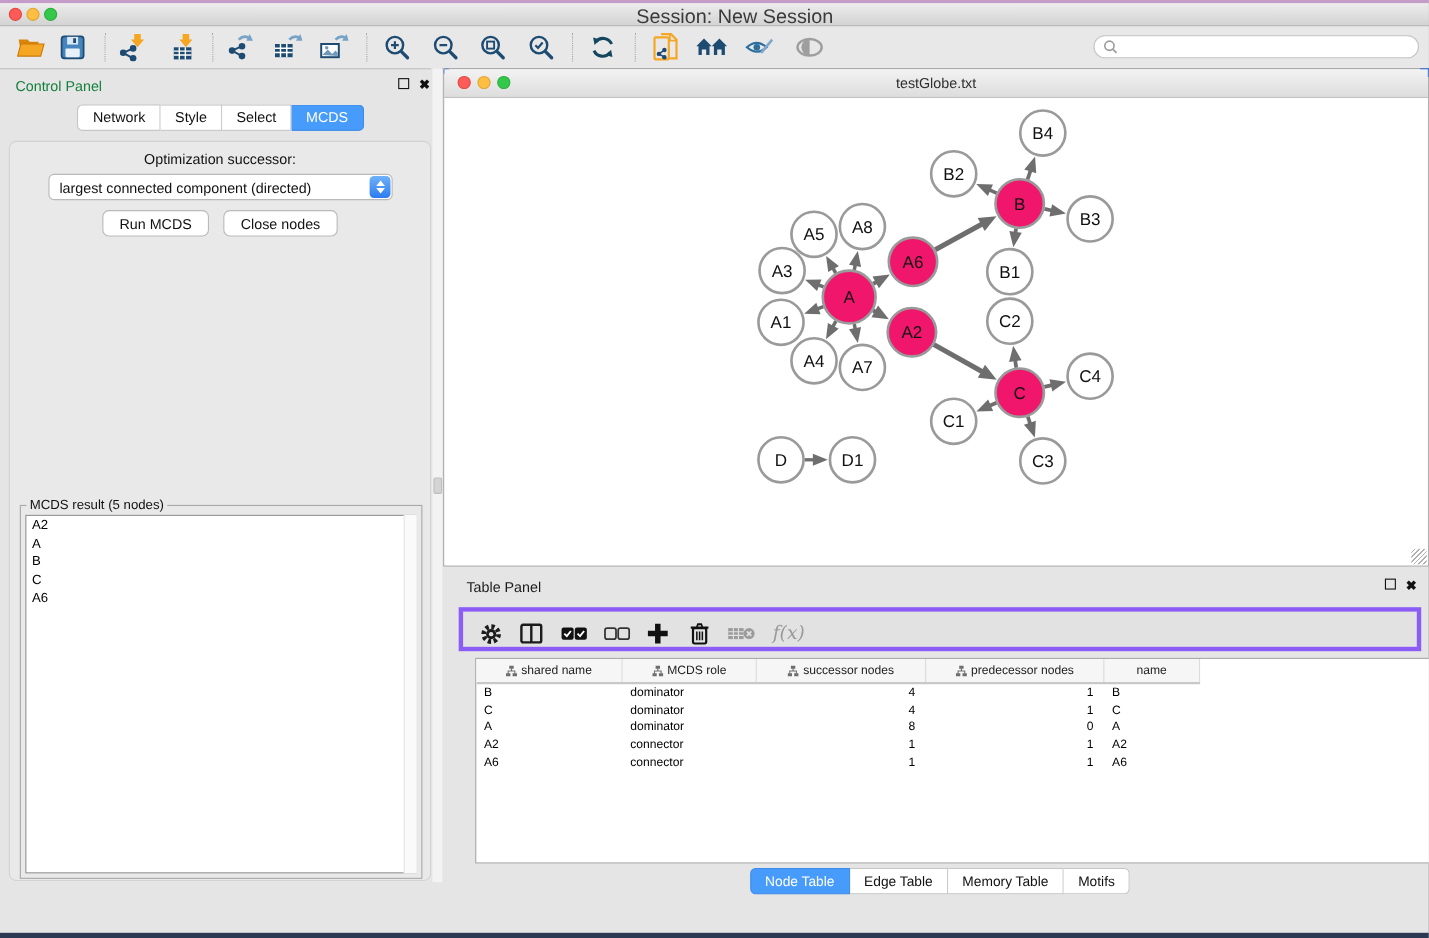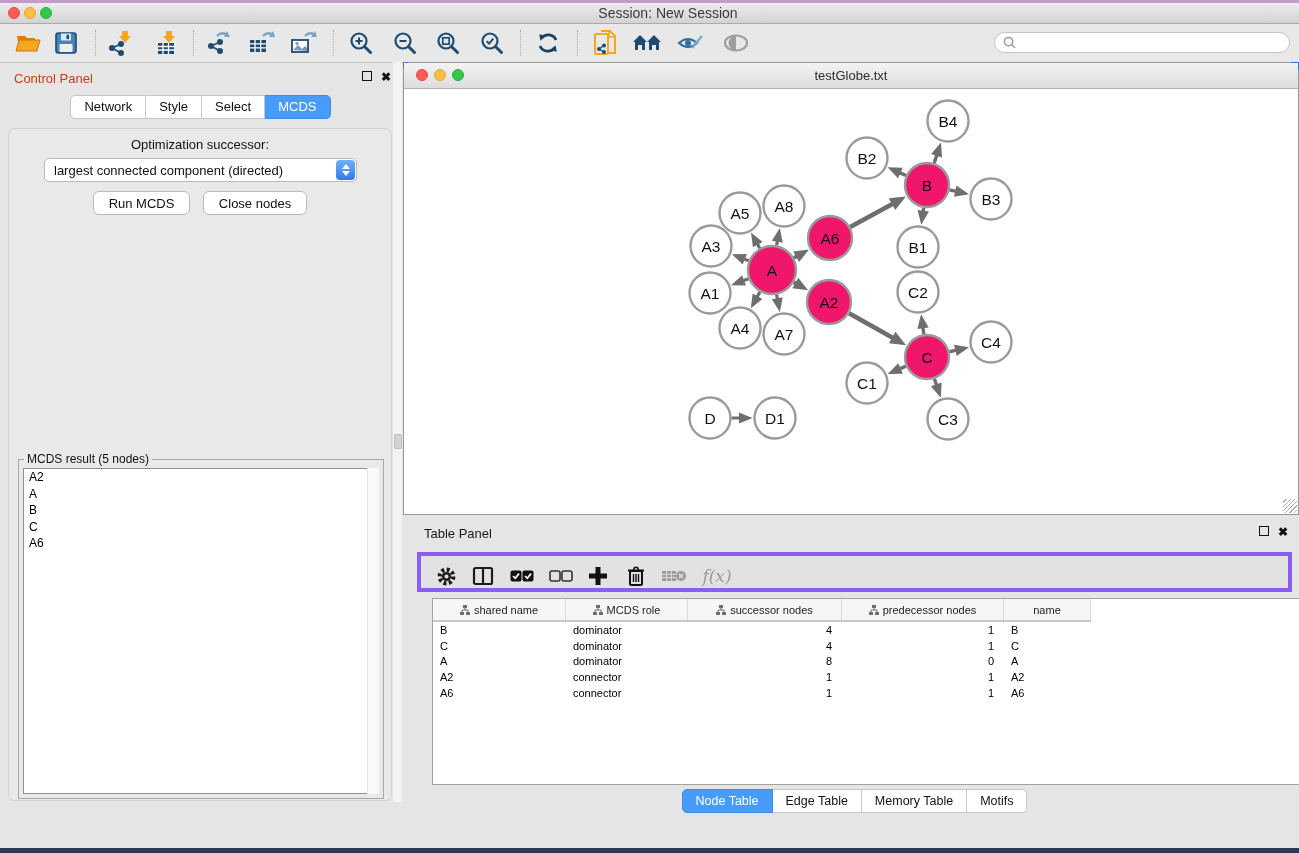--- a/index.html
+++ b/index.html
@@ -2,37 +2,37 @@
 <html><head>
 <meta charset="utf-8">
 <style>
   html,body{margin:0;padding:0;background:#555;}
   .screen{position:relative;width:1299px;height:853px;background:#E5E5E5;overflow:hidden;
           font-family:"Liberation Sans",sans-serif;color:#222;}
   
   .desktop-strip{position:absolute;left:0;top:0;width:100%;height:3px;background:#C49BC9;}
   .titlebar{position:absolute;left:0;top:3px;width:100%;height:20px;
             background:linear-gradient(#ECECEC,#D3D3D3);border-bottom:1px solid #ABABAB;}
-  .titlebar .title{position:absolute;left:0;right:0;top:2px;text-align:center;font-size:14px;color:#3A3A3A;padding-left:37px;}
+  .titlebar .title{position:absolute;left:0;right:0;top:2px;text-align:center;font-size:18px;color:#3A3A3A;padding-left:37px;}
   .tl{position:absolute;top:4px;width:12px;height:12px;border-radius:50%;box-sizing:border-box;}
   .tl.red{background:#FC5B57;border:1px solid #E2463F;}
   .tl.yellow{background:#FDBE41;border:1px solid #E0A631;}
   .tl.green{background:#34C84A;border:1px solid #2BAC3E;}
   
   .toolbar{position:absolute;left:0;top:24px;width:100%;height:38px;background:#E8E8E8;
            border-bottom:1px solid #BFBFBF;}
   .tbi{position:absolute;top:4px;width:32px;height:30px;display:flex;align-items:center;justify-content:center;cursor:pointer;}
   .tsep{position:absolute;top:6px;height:26px;border-left:1px dotted #A7A7A7;width:0;}
   .searchbox{position:absolute;right:9px;top:8px;width:296px;height:21px;background:#fff;
              border:1px solid #C3C3C3;border-radius:11px;display:flex;align-items:center;padding-left:8px;box-sizing:border-box;}
   .searchbox input{border:none;outline:none;flex:1;font-size:12px;font-family:"Liberation Sans",sans-serif;background:transparent;margin-left:4px;}
   
   .control-panel{position:absolute;left:0;top:62px;width:401px;height:748px;}
   .cp-header{position:absolute;left:0;top:0;width:100%;height:32px;}
-  .cp-header .cp-title{position:absolute;left:14px;top:9px;font-size:13px;color:#c2410c;}
+  .cp-header .cp-title{position:absolute;left:14px;top:9px;font-size:13px;color:#15803d;}
   .win-btn{position:absolute;top:9px;font-size:12px;color:#111;cursor:pointer;line-height:12px;}
   .float-sq{width:10px;height:10px;border:1.5px solid #111;box-sizing:border-box;display:inline-block;}
   .segbar{position:absolute;top:33px;left:0;width:100%;display:flex;justify-content:center;}
   .seg{background:#fff;border:1px solid #C6C6C6;border-left:none;padding:0 13px;height:22px;line-height:22px;
        font-size:13px;color:#111;cursor:pointer;}
   .seg:first-child{border-left:1px solid #C6C6C6;border-radius:5px 0 0 5px;}
   .seg:last-child{border-radius:0 5px 5px 0;}
   .seg.active{background:#479BFA;border-color:#3C8BE9;color:#fff;}
   .cp-body{position:absolute;left:8px;top:66px;width:384px;height:673px;background:#E9E9E9;
            border:1px solid #D2D2D2;border-radius:7px;box-sizing:border-box;}

